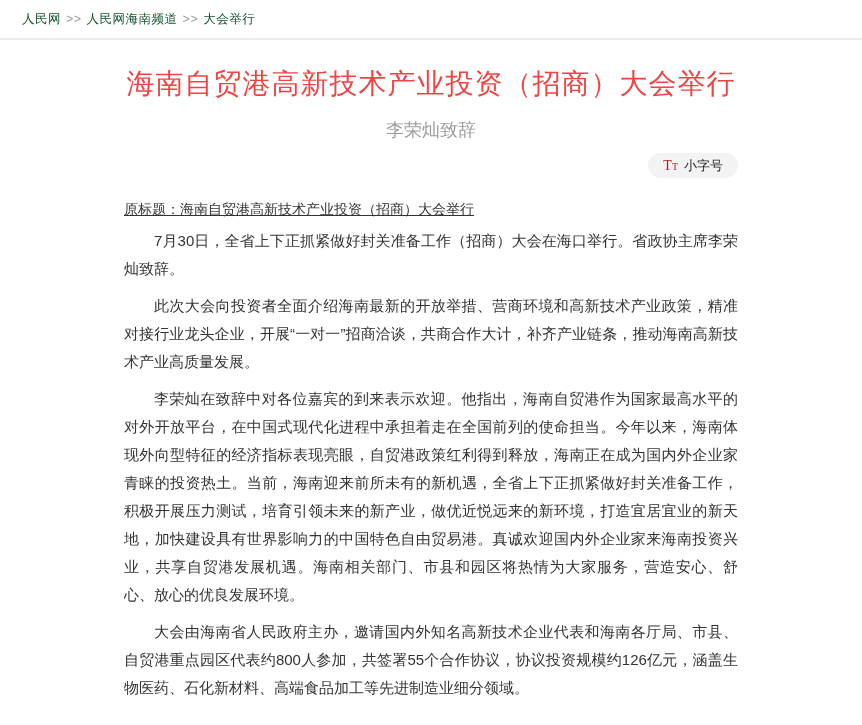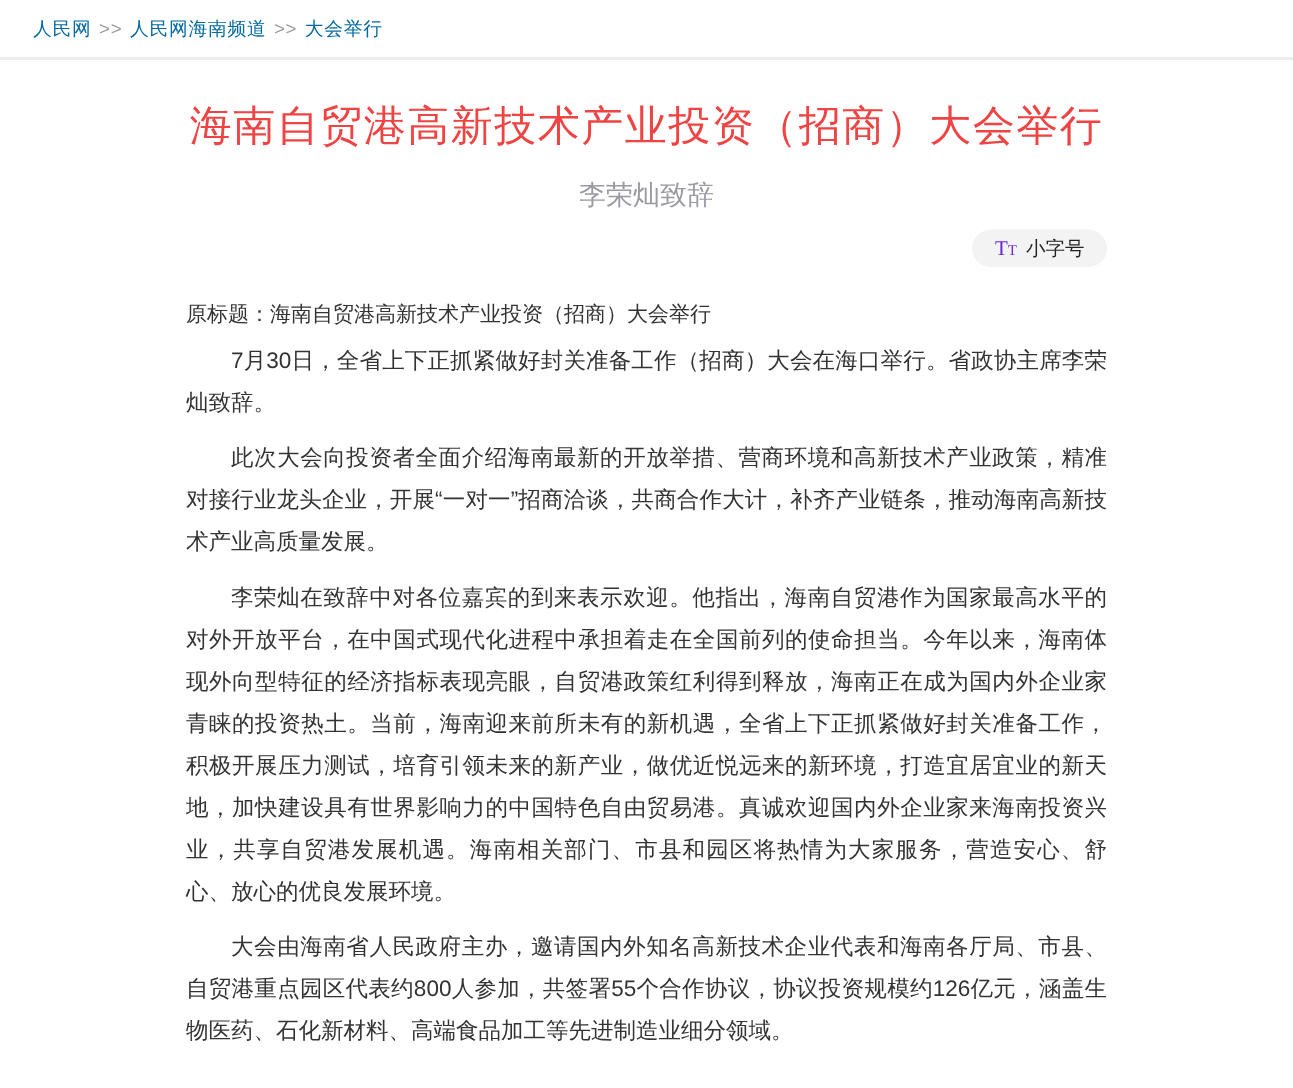--- a/index.html
+++ b/index.html
@@ -14,21 +14,21 @@
   .page { width: 862px; min-height: 725px; background: #ffffff; overflow: hidden; }
 
   
   .breadcrumb {
     padding: 11px 0 10px 22px;
     font-size: 12.5px;
     color: #9b9b9b;
     letter-spacing: 0.5px;
   }
   .breadcrumb a {
-    color: #0369a1;
+    color: #14532d;
     text-decoration: none;
     cursor: pointer;
   }
   .breadcrumb .sep { margin: 0 5px; color: #9b9b9b; }
   .top-divider { border-bottom: 2px solid #ededed; }
 
   
   .content { width: 614px; margin: 0 auto; }
 
   h1.article-title {
@@ -68,29 +68,30 @@
     line-height: 25px;
     padding: 0 15px;
     border: none;
     border-radius: 13px;
     background: #f3f3f3;
     color: #222222;
     font-size: 13px;
     cursor: pointer;
     font-family: "Liberation Sans", "DejaVu Sans", sans-serif;
   }
-  .tt-icon { font-family: Liberation Serif, serif; color: #6d28d9; }
+  .tt-icon { font-family: Liberation Serif, serif; color: #b91c1c; }
   .tt-icon .t-large { font-size: 14px; }
   .tt-icon .t-small { font-size: 10px; }
 
   .original-title {
     margin: 21px 0 4px 0;
     font-size: 14px;
     color: #333333;
     line-height: 20px;
+    text-decoration: underline;
   }
 
   .article-body { margin-top: 8px; }
   .article-body p {
     font-size: 15px;
     line-height: 28px;
     color: #333333;
     text-indent: 2em;
     margin: 0 0 9px 0;
     text-align: justify;

